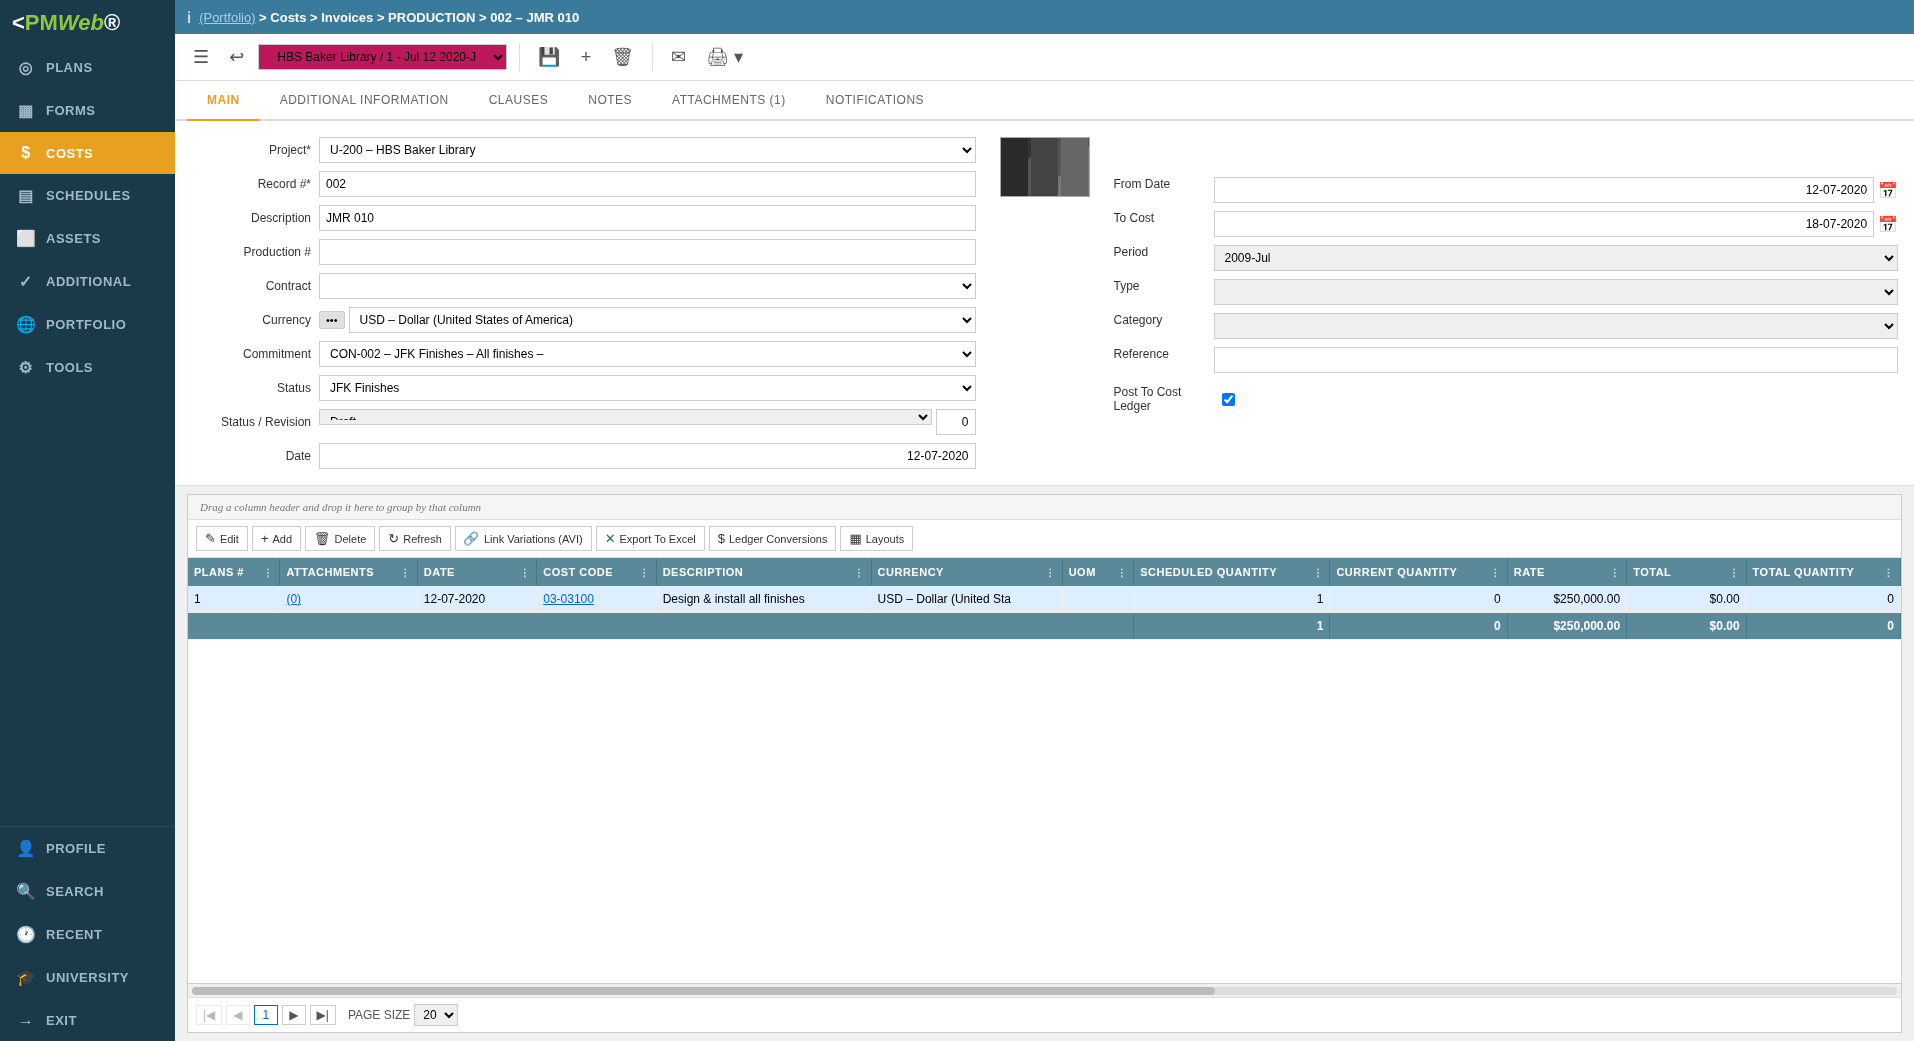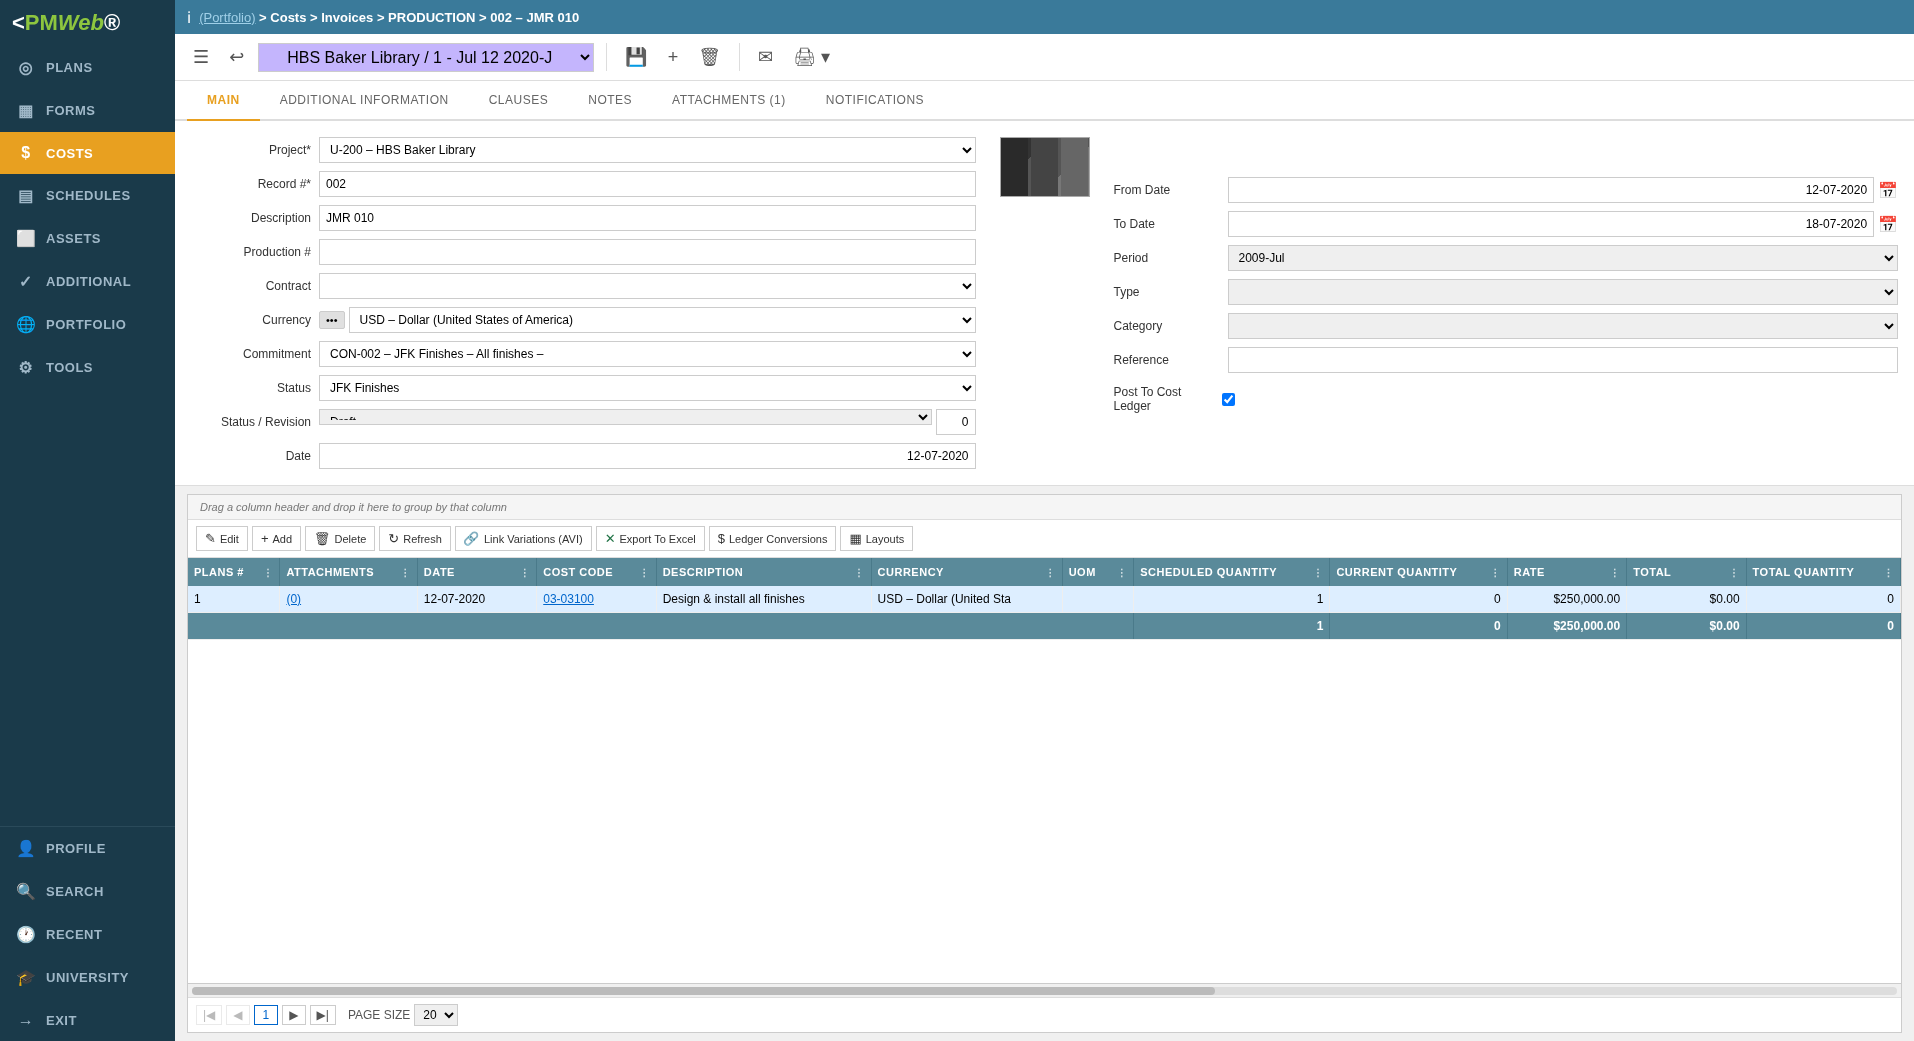--- a/index.html
+++ b/index.html
@@ -79,24 +79,24 @@
       border: none;
       cursor: pointer;
       padding: 4px 6px;
       font-size: 18px;
       color: #555;
       display: flex;
       align-items: center;
     }
     .toolbar-select {
       border: 1px solid #ccc;
-      padding: 4px 24px;
-      font-size: 16px;
+      padding: 4px 14px;
+      font-size: 12px;
       min-width: 200px;
-      background: #c4b5fd;
+      background: #be185d;
     }
     .toolbar-divider { width: 1px; height: 28px; background: #ddd; margin: 0 4px; }
 
     
     .tabs {
       background: white;
       display: flex;
       border-bottom: 2px solid #ddd;
       padding: 0 12px;
     }
@@ -176,22 +176,21 @@
       font-size: 11px;
       cursor: pointer;
       border-radius: 2px;
     }
     .status-group { display: flex; flex: 1; gap: 4px; }
     .status-select { flex: 2; border: 1px solid #ccc; padding: 4px 6px; font-size: 12px; height: 16px; }
     .status-num { width: 40px; border: 1px solid #ccc; padding: 4px 6px; font-size: 12px; height: 26px; text-align: right; }
 
     .right-form-row {
       display: flex;
-      align-items: center;
-      gap: 14px;
+      gap: 0;
     }
     .right-label {
       width: 100px;
       font-size: 12px;
       color: #333;
       flex-shrink: 0;
     }
     .right-input {
       flex: 1;
       border: 1px solid #ccc;
@@ -221,20 +220,21 @@
       flex-direction: column;
       overflow: hidden;
     }
     .drag-hint {
       padding: 6px 12px;
       background: #f5f5f5;
       font-size: 11px;
       color: #777;
       border-bottom: 1px solid #ddd;
       font-style: italic;
+      font-family: Liberation Serif, serif;
     }
     .table-toolbar {
       display: flex;
       align-items: center;
       gap: 4px;
       padding: 6px 8px;
       background: white;
       border-bottom: 1px solid #ddd;
     }
     .tbl-btn {
@@ -511,21 +511,21 @@
 
     <div class="form-right">
       <div class="right-form-row">
         <span class="right-label">From Date</span>
         <div class="date-group">
           <input type="text" class="date-input" value="12-07-2020" style="">
           <button class="cal-btn">📅</button>
         </div>
       </div>
       <div class="right-form-row">
-        <span class="right-label">To Date</span>
+        <span class="right-label">To Cost</span>
         <div class="date-group">
           <input type="text" class="date-input" value="18-07-2020" style="">
           <button class="cal-btn">📅</button>
         </div>
       </div>
       <div class="right-form-row">
         <span class="right-label">Period</span>
         <select class="right-select">
           <option>2009-Jul</option>
         </select>

